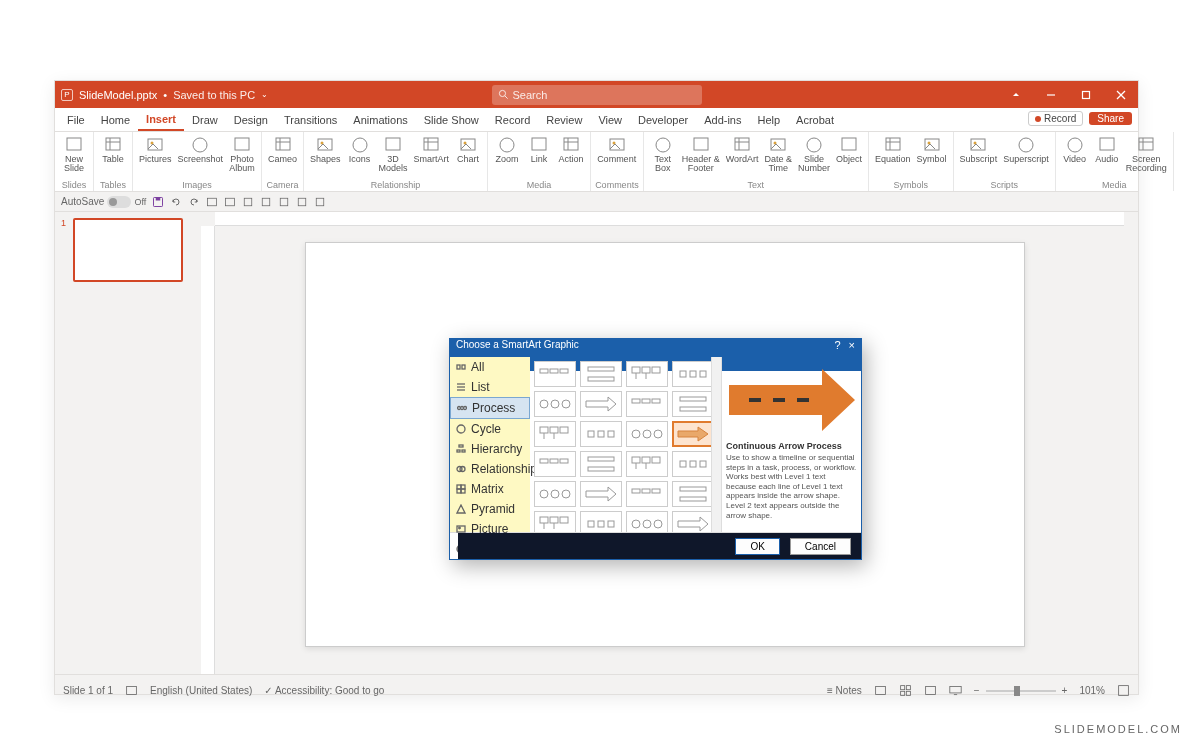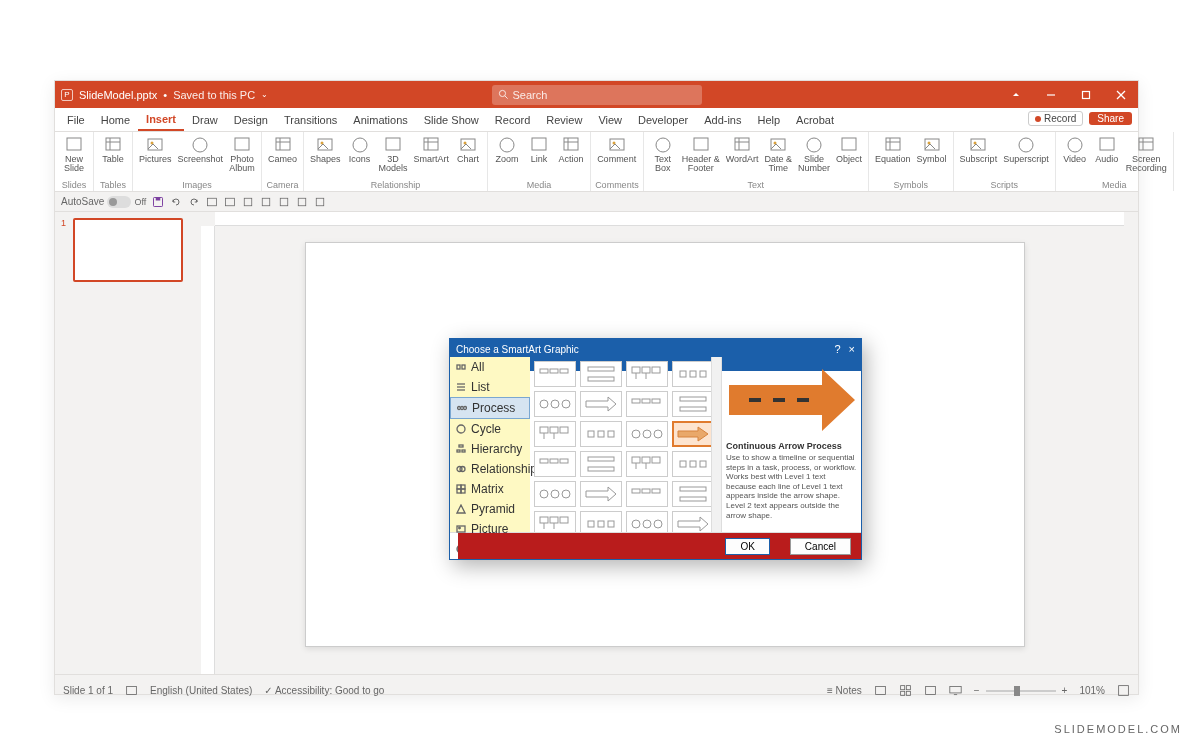--- a/index.html
+++ b/index.html
@@ -57,40 +57,40 @@
   
   .status { position:absolute; bottom:0; left:0; right:0; height:20px; background:#f3f2f1; border-top:1px solid #e1dfdd; display:flex; align-items:center; font-size:10px; color:#666; padding:0 8px; justify-content:space-between;}
   .status .l,.status .r{display:flex;gap:12px;align-items:center;margin-top:12px;}
   .status .segicon{width:13px;height:13px;fill:#666;}
   .zoomslider{display:flex;align-items:center;gap:6px;}
   .zoomslider .track{width:70px;height:2px;background:#ccc;position:relative;}
   .zoomslider .track::after{content:"";position:absolute;width:6px;height:10px;background:#888;left:40%;top:-4px;}
 
   
   .dialog { position:absolute; left:394px; top:126px; width:413px; height:222px; background:#fff; border:1px solid #1b5faa; box-shadow:4px 6px 20px rgba(0,0,0,0.3);}
-  .dlg-title { height:32px; background:#1b5faa; color:#fff; font-size:10px; display:flex; align-items:flex-end; padding:16px 6px; justify-content:space-between;}
+  .dlg-title { height:32px; background:#1b5faa; color:#fff; font-size:10px; display:flex; align-items:flex-start; padding:0 6px; justify-content:space-between;}
   .dlg-title .r { display:flex; gap:8px;}
   .dlg-title .r span{cursor:pointer;font-size:11px;}
   .dlg-body { position:absolute; top:18px; left:0; right:0; bottom:26px; display:flex; border-bottom:1px solid #ddd;}
   .dlg-cats { width:80px; background:#fef9c3; font-size:12px;}
   .dlg-cat { display:flex; align-items:center; gap:5px; padding:3px 6px; cursor:pointer; color:#333;}
   .dlg-cat.selected { background:#d6e4f1; border:1px solid #7aa7d1;}
   .dlg-cat .ci{width:10px;height:10px;display:flex;align-items:center;justify-content:center;}
   .dlg-cat .ci svg{width:10px;height:10px;stroke:#666;fill:none;stroke-width:1.3;}
   .dlg-gallery { flex:1; overflow:hidden; padding:4px; position:relative;}
   .grow{display:flex;gap:4px;margin-bottom:4px;}
   .gitem{width:42px;height:26px;border:1px solid #ccc;background:#fff;display:flex;align-items:center;justify-content:center;cursor:pointer;}
   .gitem.selected{border:2px solid #e07b2e; background:#fde4cf;}
   .gitem svg{width:34px;height:18px;stroke:#999;fill:none;stroke-width:1;}
   .dlg-scroll{position:absolute;right:0;top:0;bottom:0;width:10px;background:#f1f1f1;border-left:1px solid #ddd;}
   .dlg-preview{width:140px;border-left:1px solid #ddd;padding:4px;display:flex;flex-direction:column;}
   .prev-arrow{flex:0 0 78px;display:flex;align-items:center;justify-content:center;}
   .prev-title{font-size:9px;font-weight:600;color:#333;margin:2px 0;}
   .prev-desc{font-size:8px;color:#555;line-height:1.2;}
-  .dlg-footer{position:absolute;bottom:0;right:0;left:8px;height:26px;display:flex;align-items:center;justify-content:flex-end;gap:20px;padding:0 10px;background:#b91c1c;}
+  .dlg-footer{position:absolute;bottom:0;right:0;left:8px;height:26px;display:flex;align-items:center;justify-content:flex-end;gap:10px;padding:0 10px;background:#0f172a;}
   .dlg-btn{border:1px solid #999;background:#fdfdfd;font-size:10px;padding:2px 14px;cursor:pointer;}
   .dlg-btn.primary{border:1px solid #1b5faa;}
   
   
   .bigarrow{fill:#e07b2e;}
   
   .watermark { position:absolute; right:18px; bottom:8px; font-size:11px; letter-spacing:2px; color:#666; font-family: Arial, sans-serif;}
 </style>
 </head>
 <body>

